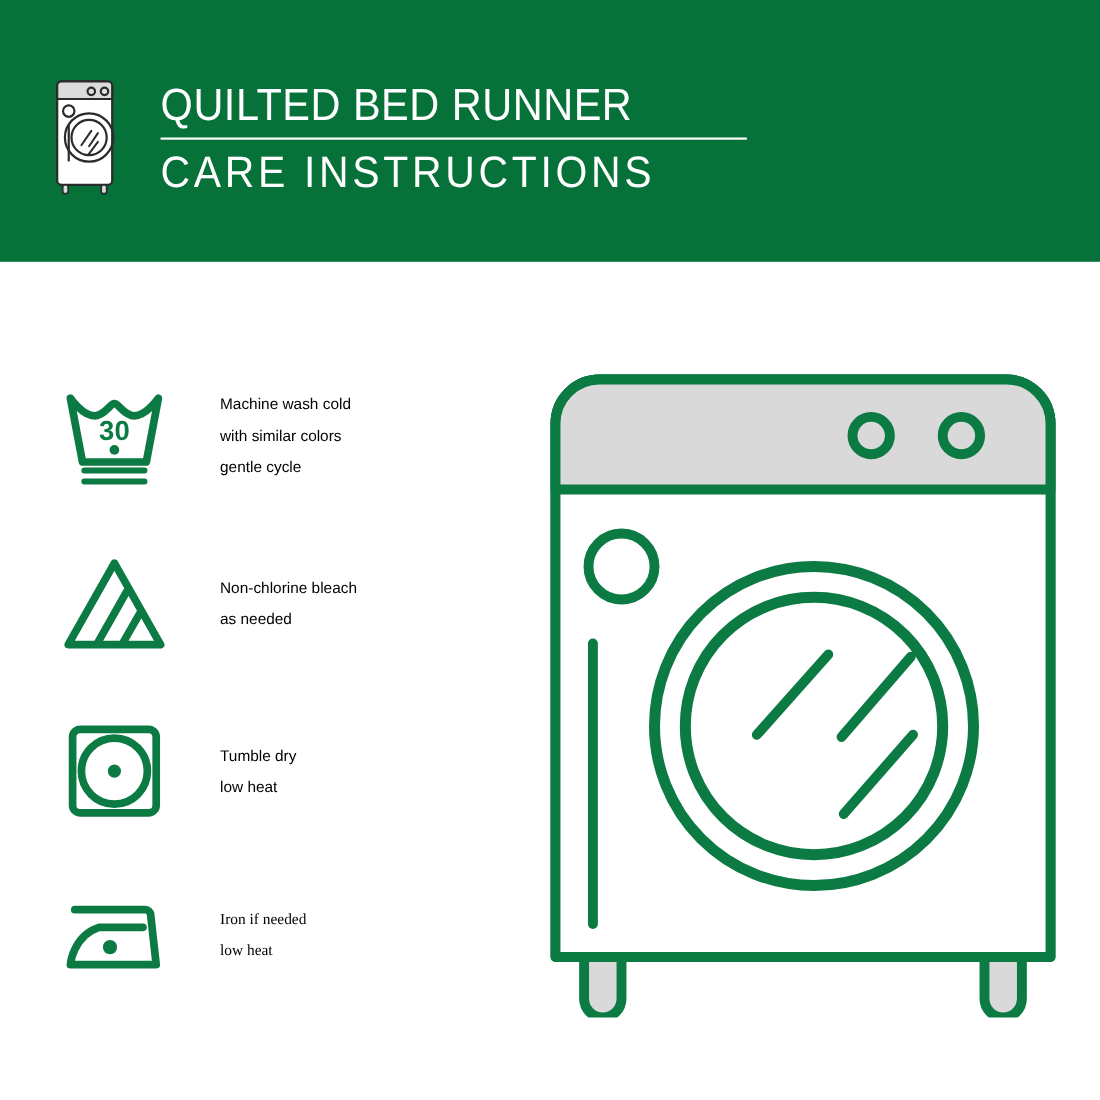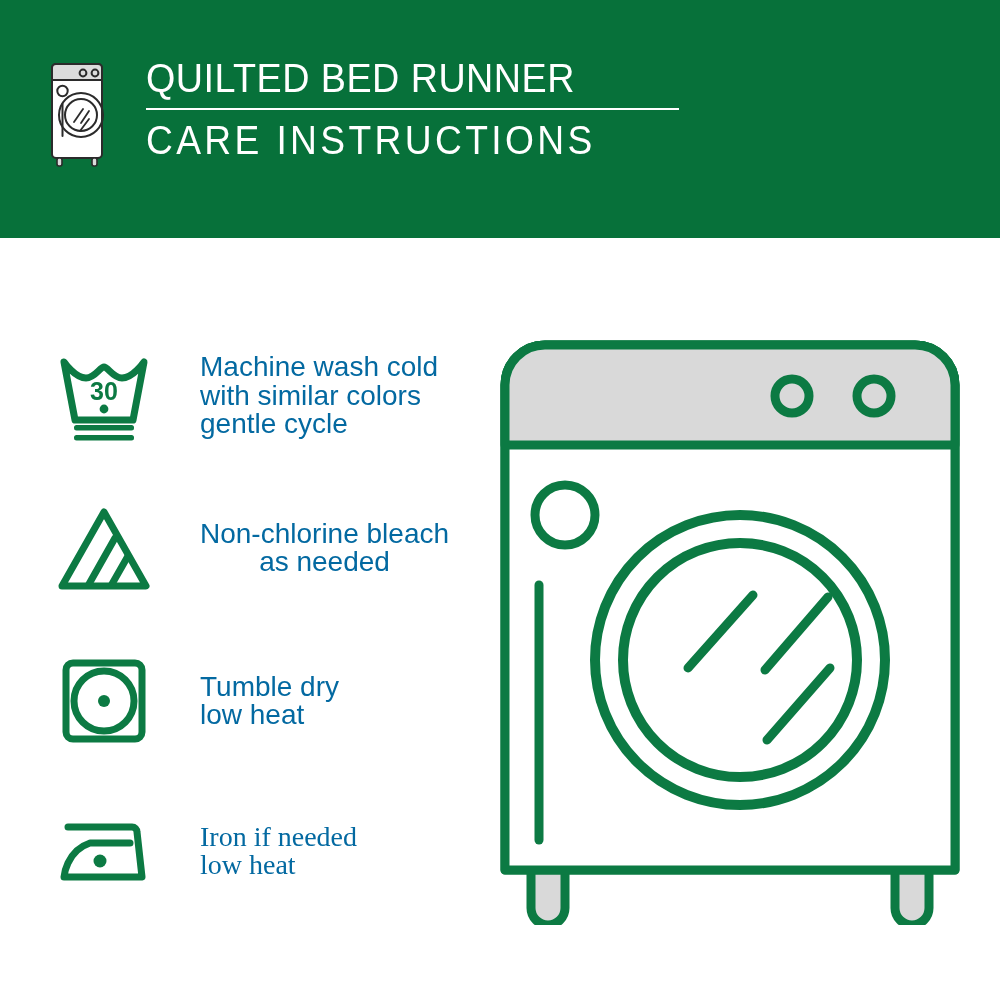--- a/index.html
+++ b/index.html
@@ -25,23 +25,23 @@
     position: absolute;
     left: 0;
     top: 0;
     width: 1000px;
     height: 238px;
     background: #07713a;
   }
   #header-inner {
     position: absolute;
     left: 44px;
-    top: 48px;
+    top: 58px;
     display: flex;
-    align-items: center;
+    align-items: flex-end;
   }
   #header-machine-icon {
     width: 72px;
     height: 118px;
     flex: 0 0 auto;
     margin-top: 4px;
   }
   #header-text {
     margin-left: 30px;
     display: flex;
@@ -89,28 +89,28 @@
     align-items: center;
     width: 400px;
   }
   .care-symbol {
     width: 108px;
     height: 96px;
     flex: 0 0 auto;
   }
   .care-text {
     margin-left: 42px;
-    color: #0369a1;
-    font-size: 28px;
+    color: #000000;
+    font-size: 14px;
     line-height: 28.5px;
     font-weight: 400;
     white-space: pre-line;
   }
   #care-row-0 { top: 110px; }
-  #care-row-1 { top: 262px; text-align: center; }
+  #care-row-1 { top: 262px; }
   #care-row-2 { top: 415px; }
   #care-row-3 { top: 565px; font-family: Liberation Serif, serif; }
 
   
   #machine-illustration {
     position: absolute;
     left: 495px;
     top: 335px;
     width: 470px;
     height: 590px;

